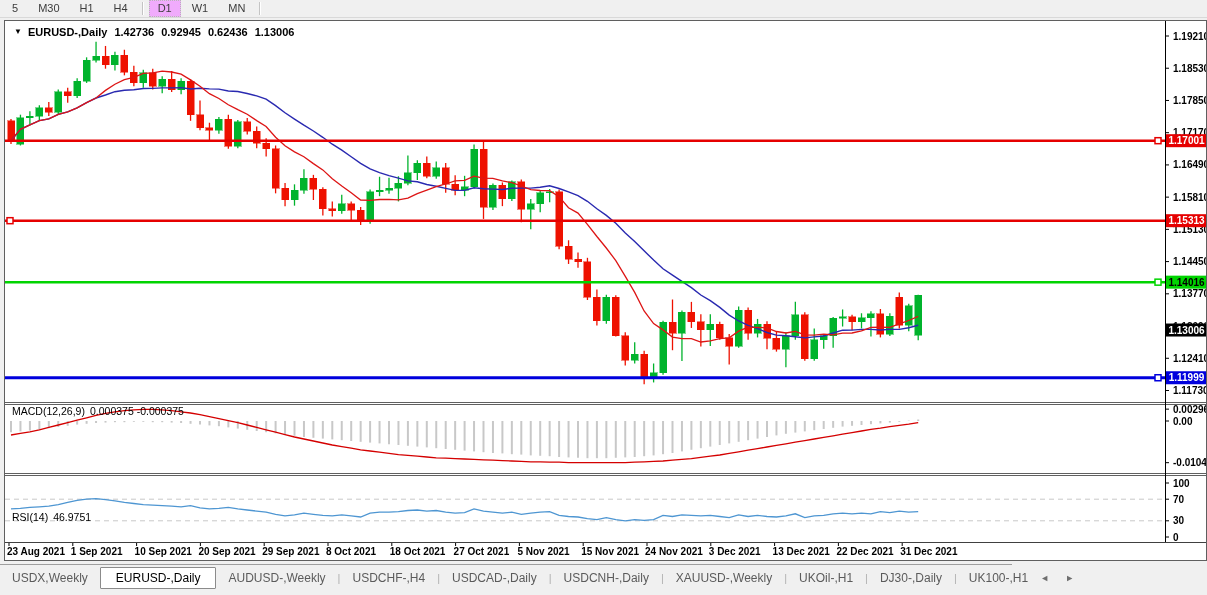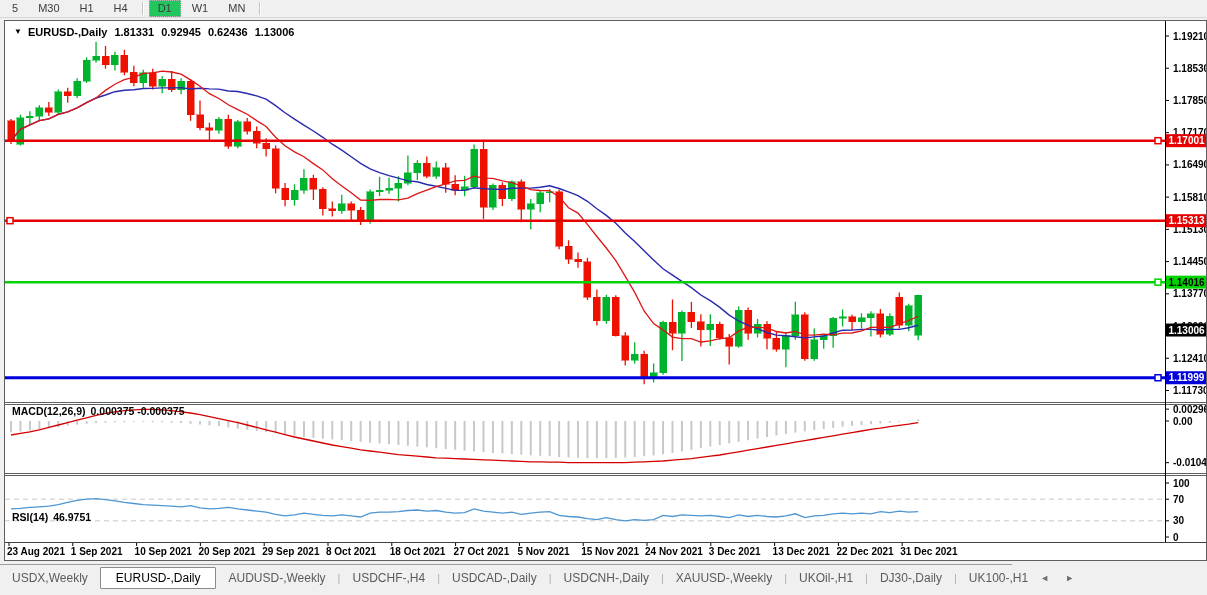--- a/index.html
+++ b/index.html
@@ -2,32 +2,32 @@
 <html><head>
 <meta charset="utf-8">
 <style>
   html,body{margin:0;padding:0;background:#f0f0f0;}
   #root{position:relative;width:1207px;height:595px;overflow:hidden;background:#f0f0f0;
         font-family:"Liberation Sans","DejaVu Sans",sans-serif;-webkit-font-smoothing:none;}
   
   .toolbar{position:absolute;left:0;top:0;width:1207px;height:18px;background:#f0f0f0;
            border-bottom:1px solid #d9d9d9;display:flex;align-items:center;box-sizing:border-box;padding-left:2px;}
   .tf-btn{font-size:11px;color:#3c3c3c;padding:1px 8px;margin:0 1px;border:1px solid transparent;cursor:default;line-height:13px;}
-  .tf-btn.active{background:#22c55e;border:1px dotted #b8b8b8;text-align:center;}
+  .tf-btn.active{background:#f0abfc;border:1px dotted #b8b8b8;text-align:center;}
   .tf-sep{width:1px;height:13px;background:#c4c4c4;border-right:1px solid #ffffff;margin:0 4px;}
   
   .chart-frame{position:absolute;left:4px;top:20px;width:1203px;height:541px;background:#ffffff;
                border:1px solid #5f5f5f;box-sizing:border-box;}
   #chart-svg{position:absolute;left:0;top:0;}
   
   .chart-title{position:absolute;left:14px;top:26px;font-size:11px;font-weight:700;color:#000;
                display:flex;align-items:center;white-space:nowrap;z-index:5;}
   .chart-title .tri{font-size:8px;margin-right:6px;position:relative;top:-1px;}
   .chart-title span.v{margin-right:7px;}
-  .panel-label{position:absolute;font-size:10.5px;font-weight:700;color:#000;z-index:5;white-space:nowrap;}
+  .panel-label{position:absolute;font-size:10.5px;font-weight:400;color:#000;z-index:5;white-space:nowrap;}
   .panel-label span{margin-right:5px;}
   
   .tabbar{position:absolute;left:0;top:564px;width:1012px;height:26px;background:#f0f0f0;
           border-top:1px solid #9e9e9e;display:flex;align-items:center;box-sizing:border-box;}
   .tab-spacer{width:8px;}
   .tab{font-size:12px;color:#5b5b5b;padding:3px 12px;white-space:nowrap;cursor:default;}
   .tab.active{background:#ffffff;border:1px solid #8b8b8b;border-radius:1px;color:#000;padding:3px 15px;
               box-shadow:0 1px 0 #fff inset;}
   .tab-sep{color:#b0b0b0;font-size:11px;}
   .tab-arrows{margin-left:auto;margin-right:12px;display:flex;gap:16px;color:#6f6f6f;font-size:9px;}
@@ -440,21 +440,21 @@
         <line x1="833.4" y1="522" x2="833.4" y2="525" stroke="#000" stroke-width="1"></line>
         <text x="831.4" y="534" font-size="10" font-weight="700" font-family="&quot;Liberation Sans&quot;,&quot;DejaVu Sans&quot;,sans-serif" fill="#000000" text-anchor="start">22 Dec 2021</text>
         <line x1="897.1999999999999" y1="522" x2="897.1999999999999" y2="525" stroke="#000" stroke-width="1"></line>
         <text x="895.1999999999999" y="534" font-size="10" font-weight="700" font-family="&quot;Liberation Sans&quot;,&quot;DejaVu Sans&quot;,sans-serif" fill="#000000" text-anchor="start">31 Dec 2021</text>
       </svg>
   </div>
 
   <div class="chart-title">
     <span class="tri">▼</span>
     <span class="v">EURUSD-,Daily</span>
-    <span class="v">1.81331</span>
+    <span class="v">1.42736</span>
     <span class="v">0.92945</span>
     <span class="v">0.62436</span>
     <span class="v">1.13006</span>
   </div>
 
   <div class="panel-label" style="left:12px;top:405px;">
     <span>MACD(12,26,9)</span><span>0.000375 -0.000375</span>
   </div>
 
   <div class="panel-label" style="left:12px;top:479px;margin-top:32px;">

